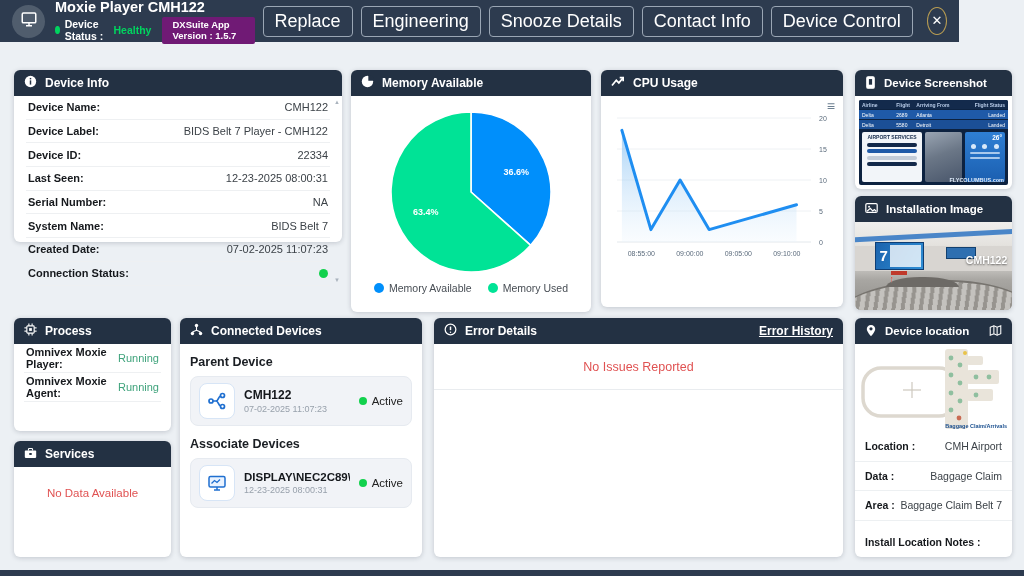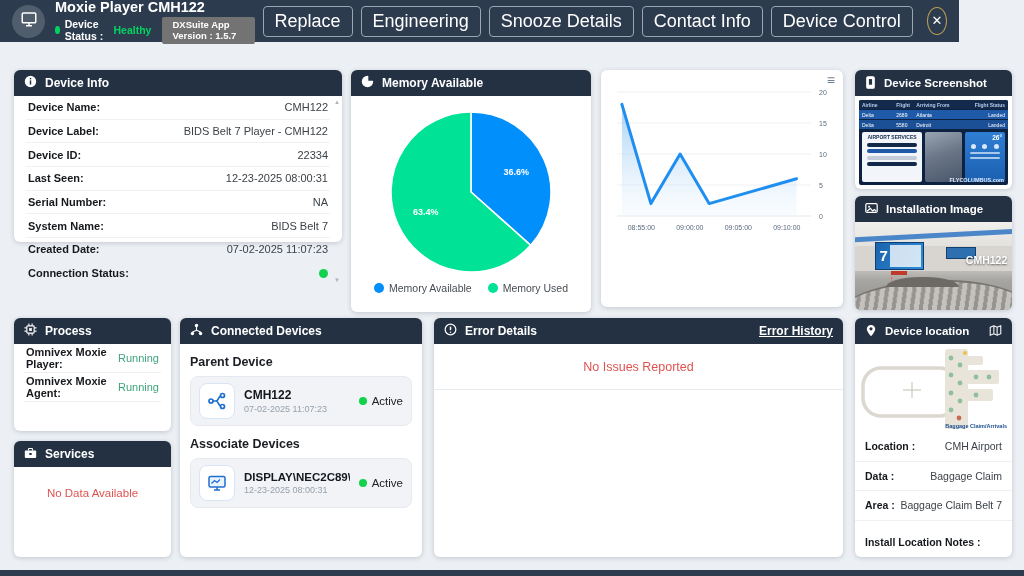--- a/index.html
+++ b/index.html
@@ -11,21 +11,21 @@
             display:flex; align-items:center; padding:0 12px; z-index:5; }
   .dev-circle { width:33px; height:33px; border-radius:50%; background:#505d6d; display:flex;
                 align-items:center; justify-content:center; flex:none; }
   .tb-titleblock { margin-left:10px; }
   .tb-title { color:#fff; font-size:14.5px; font-weight:bold; line-height:16px; }
   .tb-statusline { display:flex; align-items:center; gap:5px; margin-top:2px; }
   .dot { border-radius:50%; display:inline-block; }
   .dot-status { width:8px; height:8px; background:#00d45f; }
   .tb-status-label { color:#fff; font-size:10.5px; font-weight:bold; }
   .tb-status-value { color:#00d45f; font-size:10.5px; font-weight:bold; }
-  .tb-badge { background:#737373; color:#fff; font-size:9.5px; font-weight:bold;
+  .tb-badge { background:#701a75; color:#fff; font-size:9.5px; font-weight:bold;
               border-radius:2px; padding:2px 10px 3px; margin-left:6px; }
   .tb-spacer { flex:1; }
   .tb-btn { background:transparent; border:1px solid #9aa6b4; color:#fff; font-size:18px;
             font-family:"Liberation Sans",sans-serif; border-radius:4px; padding:4px 11px;
             margin-left:8px; cursor:pointer; white-space:nowrap; }
   .tb-close { width:28px; height:28px; border-radius:50%; border:1px solid #b99d52; background:transparent;
               color:#fff; font-size:13px; line-height:26px; text-align:center; margin-left:14px; cursor:pointer; }
 
   .bottom-strip { position:absolute; bottom:0; left:0; width:1024px; height:6px; background:#2d3b4f; }
 
@@ -232,20 +232,29 @@
         </span>
       <span class="legend-item">
           <span class="dot dot-lg dot-green"></span>
           <span>Memory Used</span>
         </span>
     </div>
   </div>
 </div>
 
 <div class="card" style="left:601px; top:70px; width:242px; height:237px;">
+  <div class="chd">
+    <span>
+      <svg width="14" height="12" viewBox="0 0 16 14" fill="none" stroke="#fff" stroke-width="2">
+          <polyline points="1,11 6,5 9,8 14,2"></polyline>
+          <polyline points="10,2 14,2 14,6"></polyline>
+        </svg>
+    </span>
+    <span>CPU Usage</span>
+  </div>
   <div class="cbody">
     <span class="cpu-menu">≡</span>
     <svg id="cpu-svg" width="242" height="185" viewBox="0 0 242 185">
         <defs>
           <linearGradient id="areaGrad" x1="0" y1="0" x2="0" y2="1">
             <stop offset="0" stop-color="#6cb3f0" stop-opacity="0.6"></stop>
             <stop offset="1" stop-color="#e9f4fd" stop-opacity="0.25"></stop>
           </linearGradient>
         </defs>
         <line x1="16" y1="146" x2="210" y2="146" stroke="#e3e8ec" stroke-width="1"></line>

